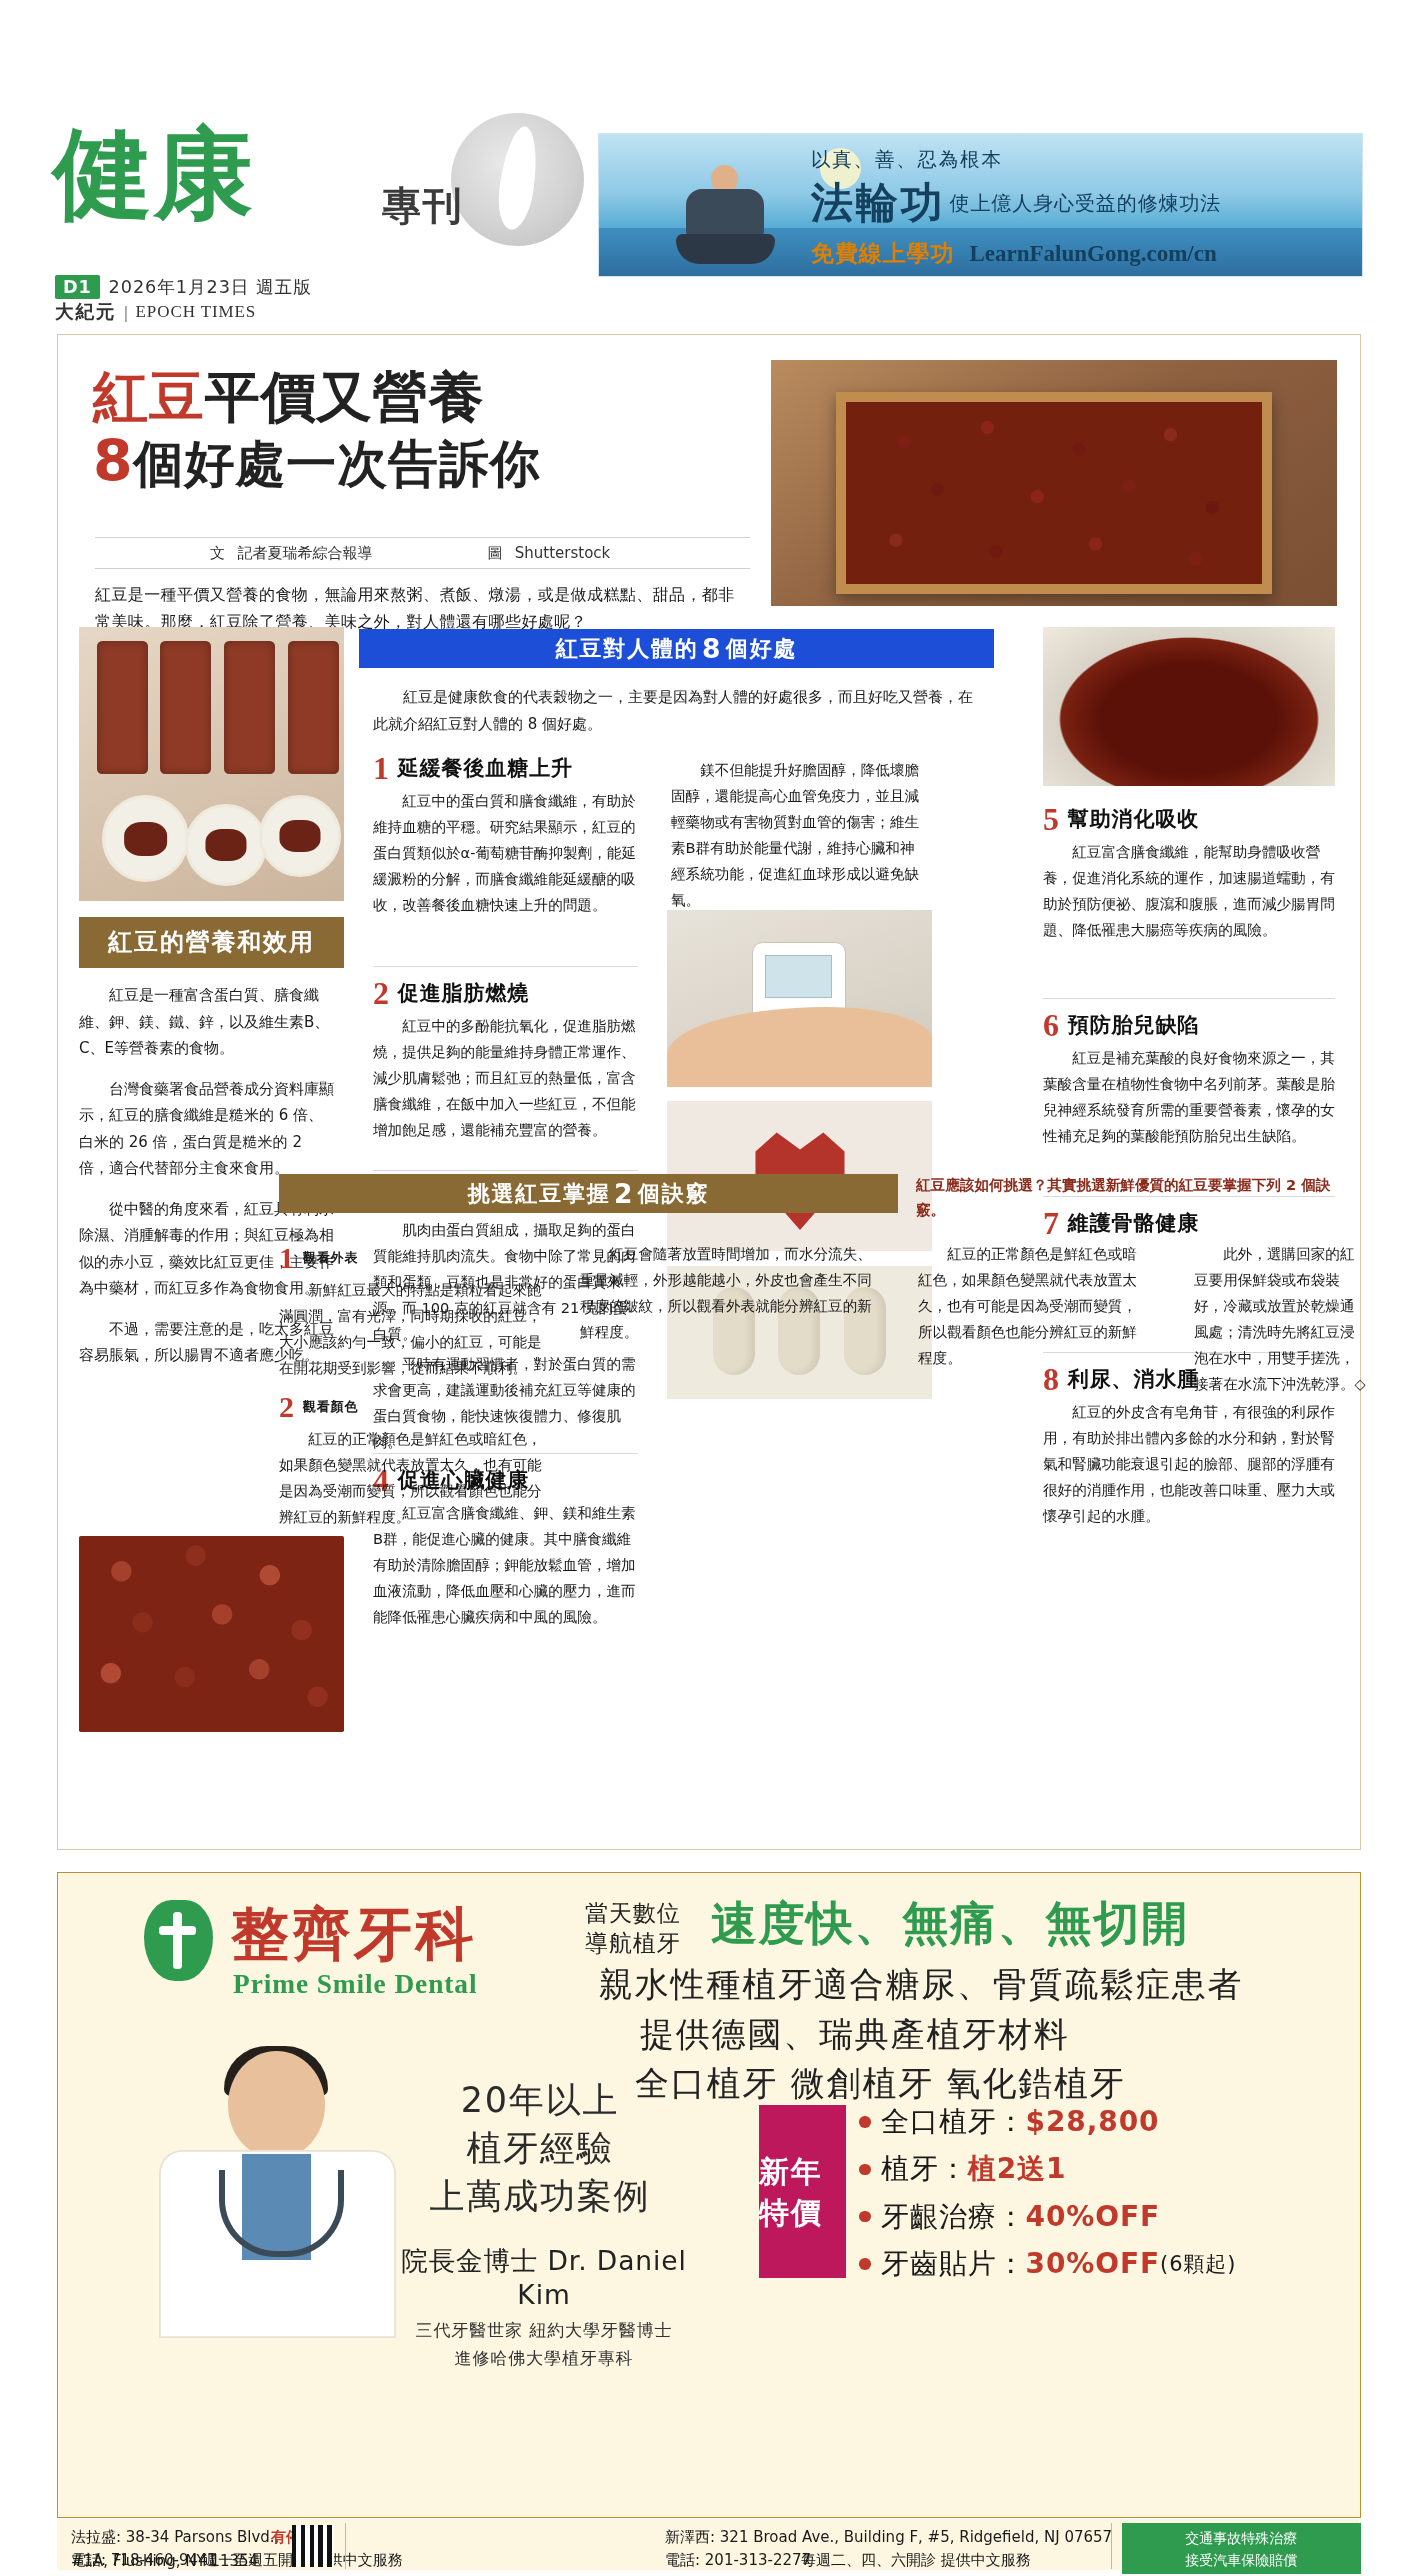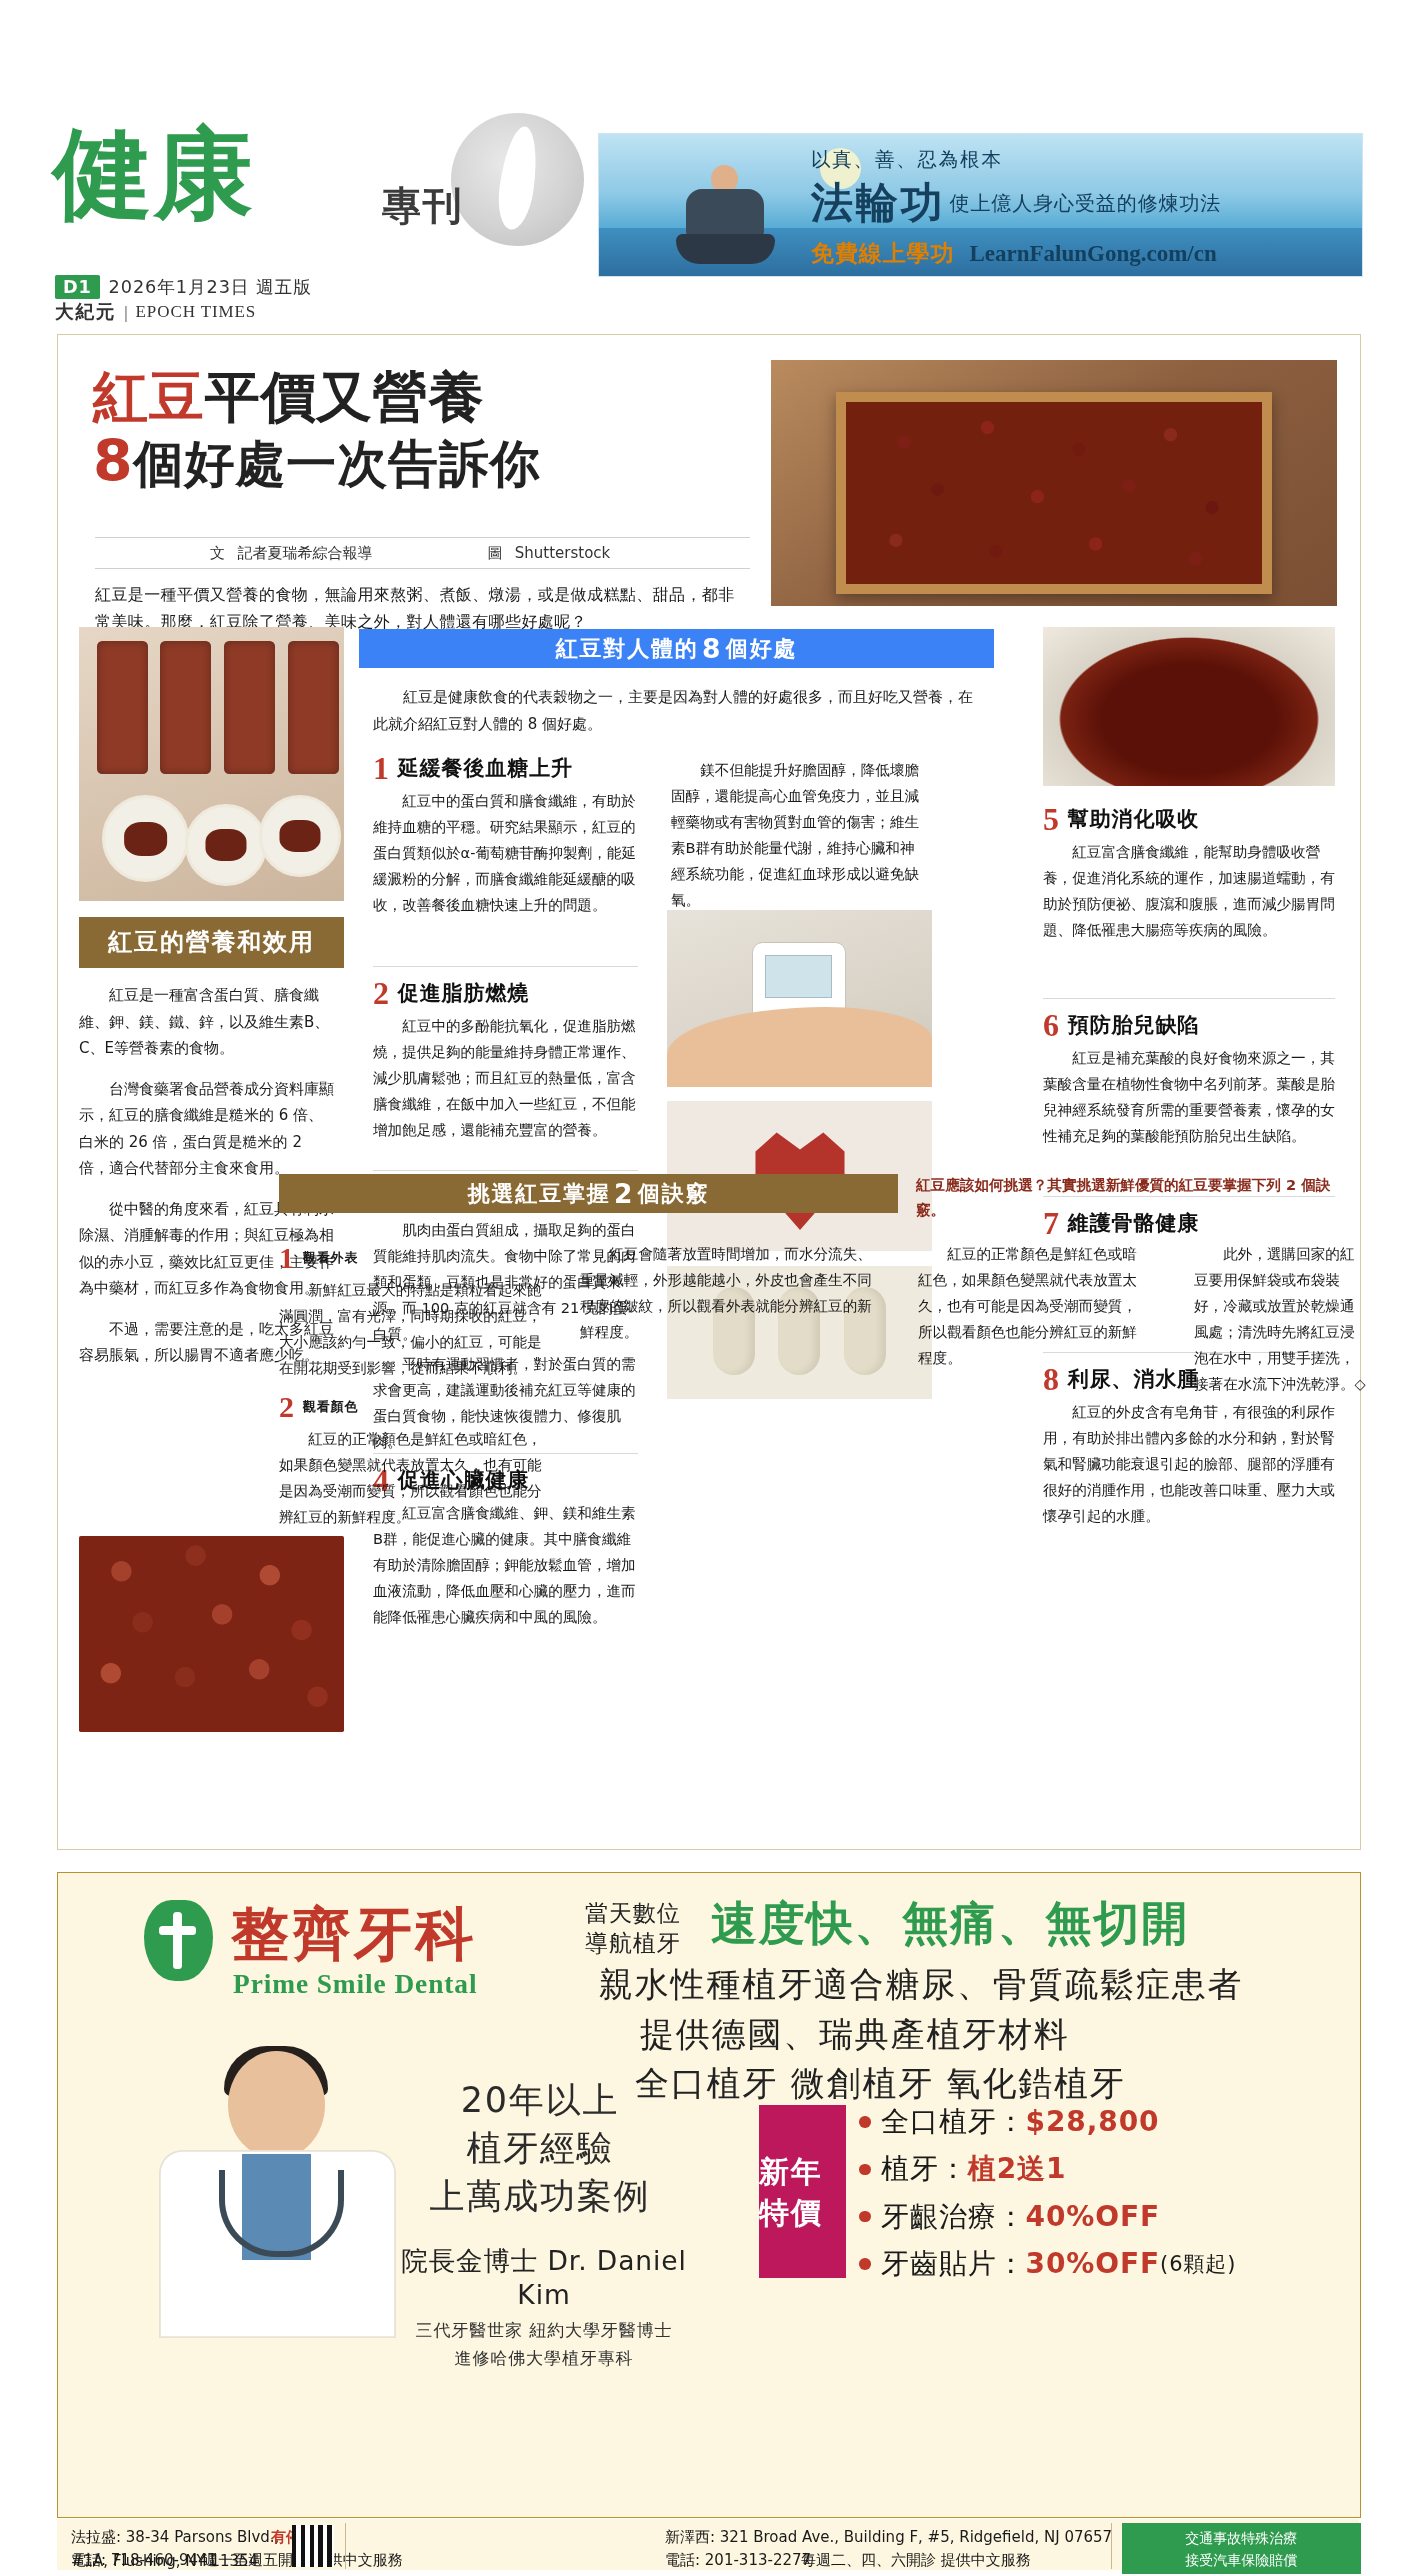--- a/index.html
+++ b/index.html
@@ -146,21 +146,21 @@
       radial-gradient(circle at 54% 40%, #a5402c 0 9.7px, transparent 10.6px),
       radial-gradient(circle at 84% 48%, #932f1f 0 9.7px, transparent 10.6px),
       radial-gradient(circle at 12% 70%, #b04a33 0 9.7px, transparent 10.6px),
       radial-gradient(circle at 40% 72%, #8b2d1d 0 9.7px, transparent 10.6px),
       radial-gradient(circle at 68% 68%, #a5402c 0 9.7px, transparent 10.6px),
       radial-gradient(circle at 90% 82%, #932f1f 0 9.7px, transparent 10.6px),
       #7d2414;}
 
   
   .band{
-    position:absolute;left:301px;top:294px;width:635px;height:39px;background:#3b82f6;
+    position:absolute;left:301px;top:294px;width:635px;height:39px;background:#1d4ed8;
     color:#fff;display:flex;align-items:center;justify-content:center;
     font-size:22px;font-weight:bold;letter-spacing:1.8px;
   }
   .band .num{font-size:26.5px;margin:0 3.5px;}
   .band.band2{top:839px;left:221px;width:619px;background:#8a6a34;}
 
   .intro-c{position:absolute;left:315px;top:349px;width:602px;font-size:15px;line-height:26.5px;text-indent:2em;}
 
   
   .item{position:absolute;width:265px;}

